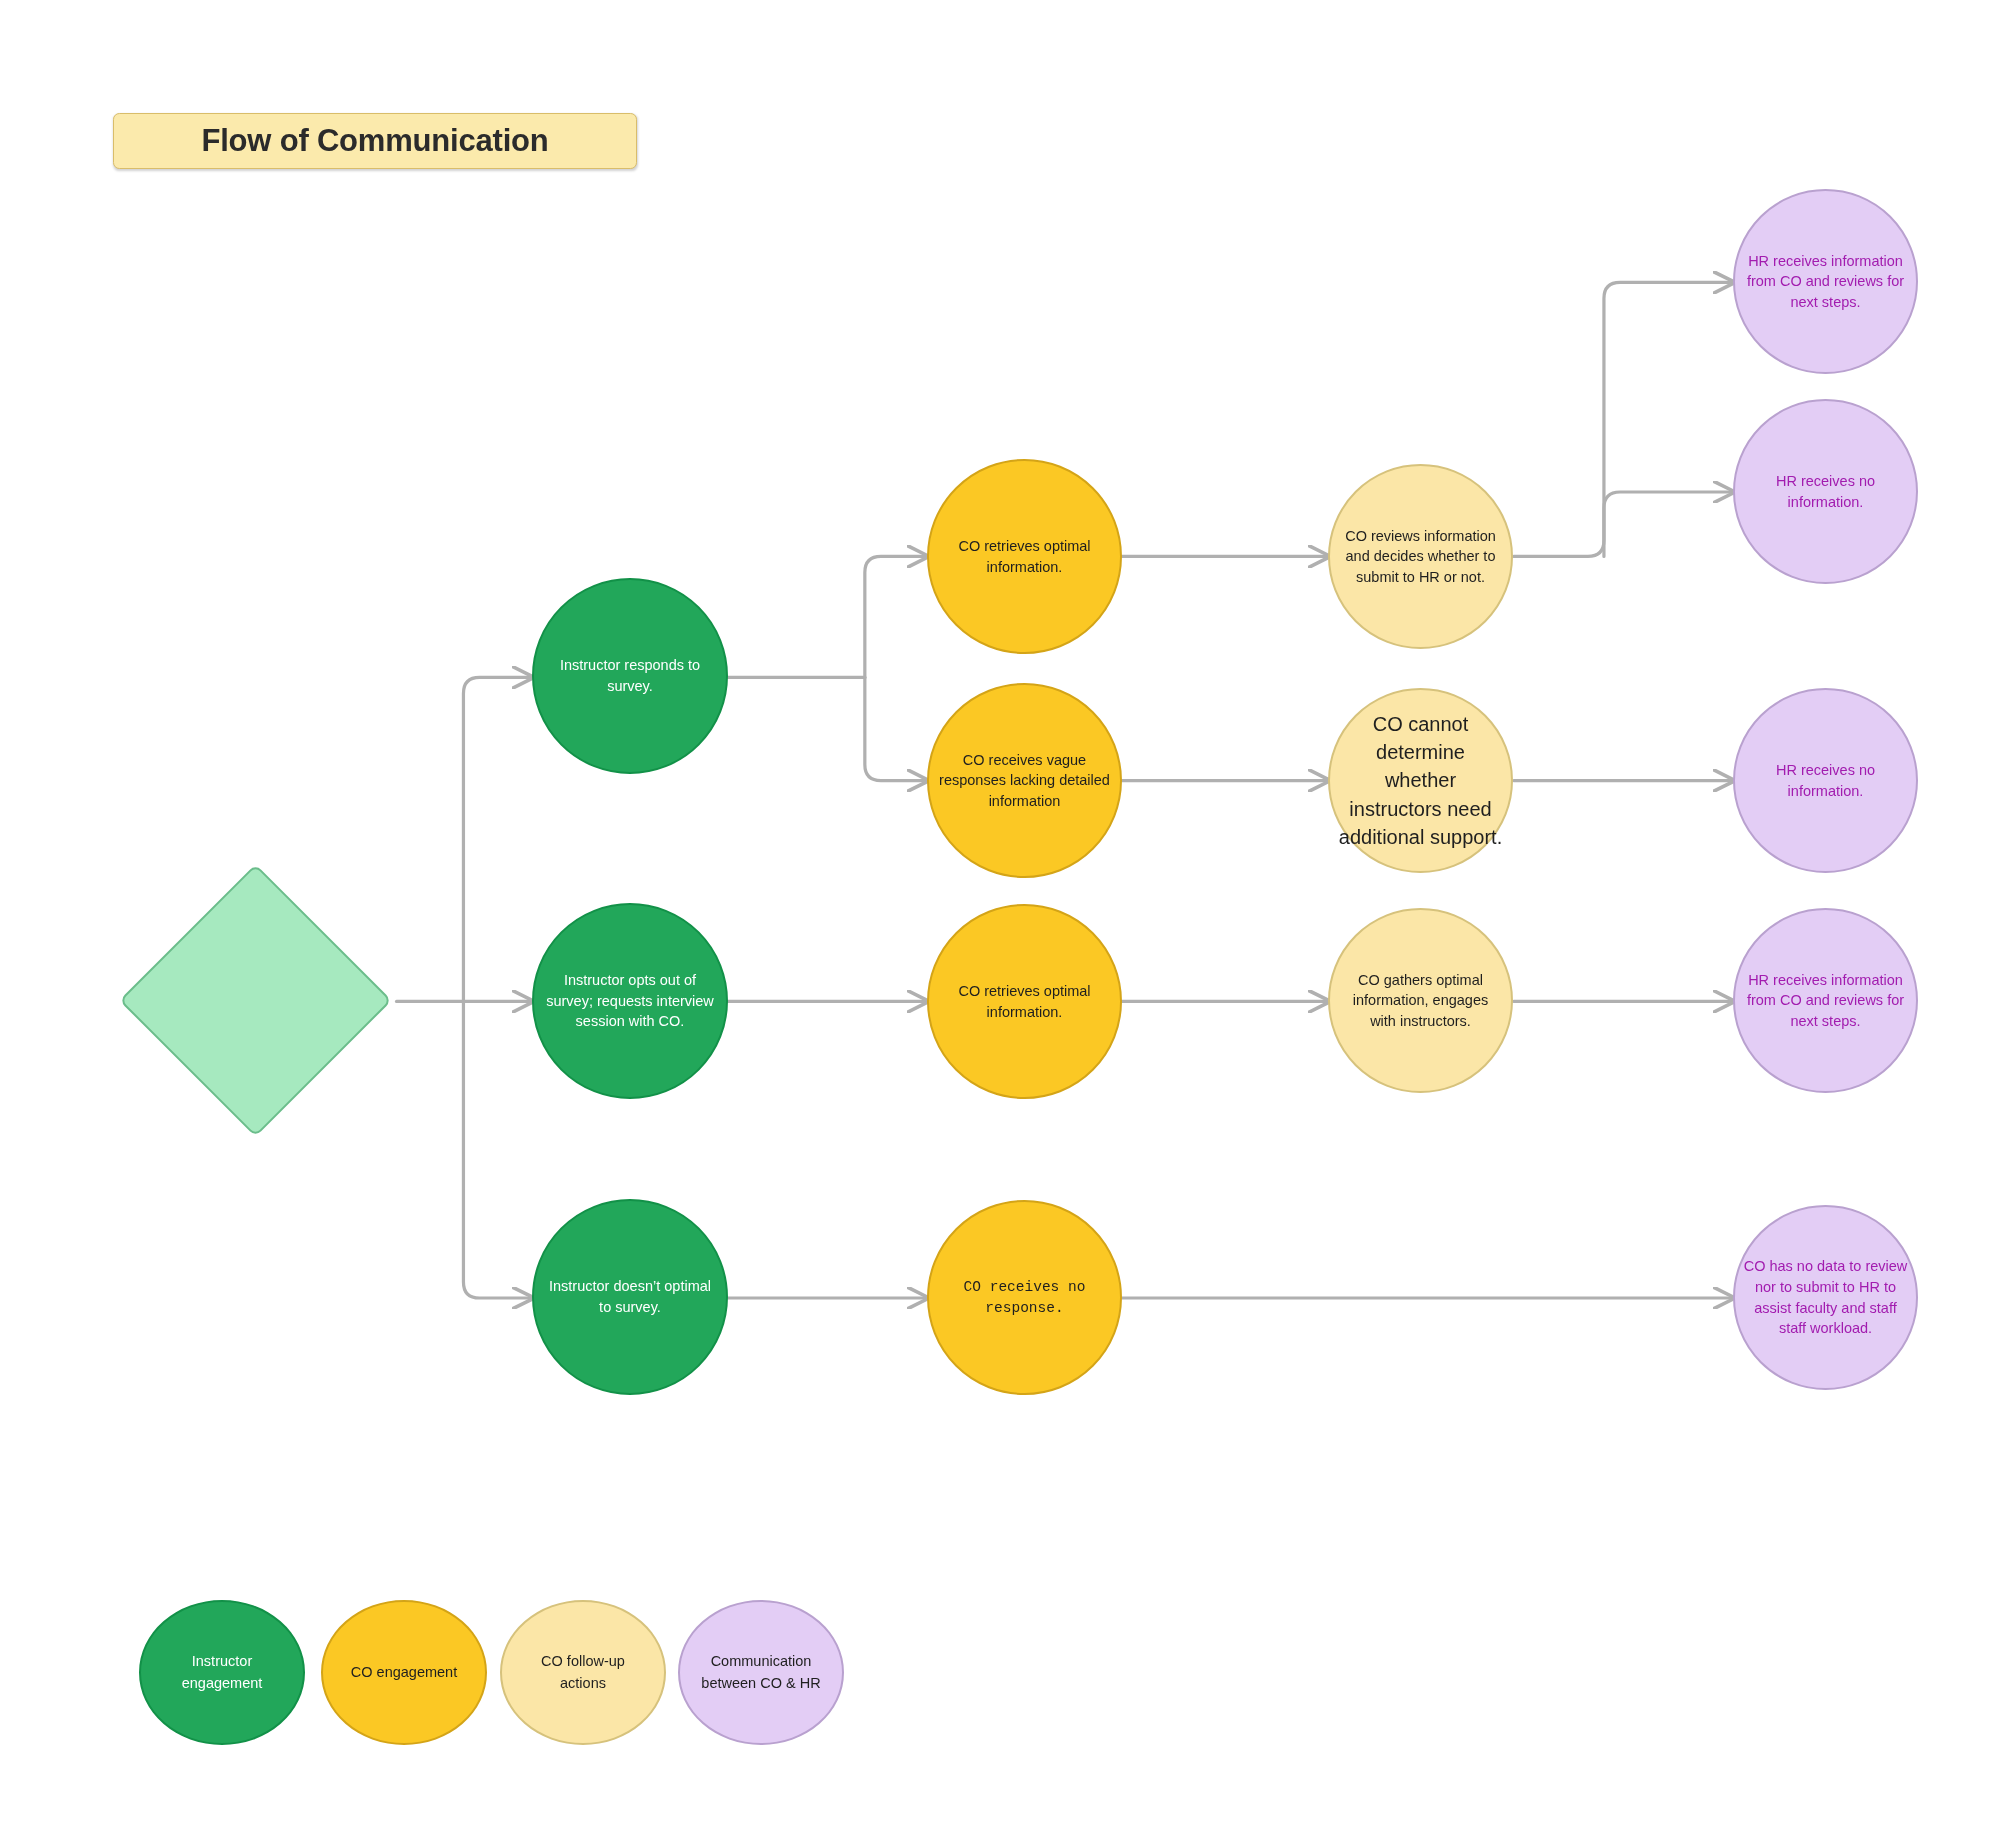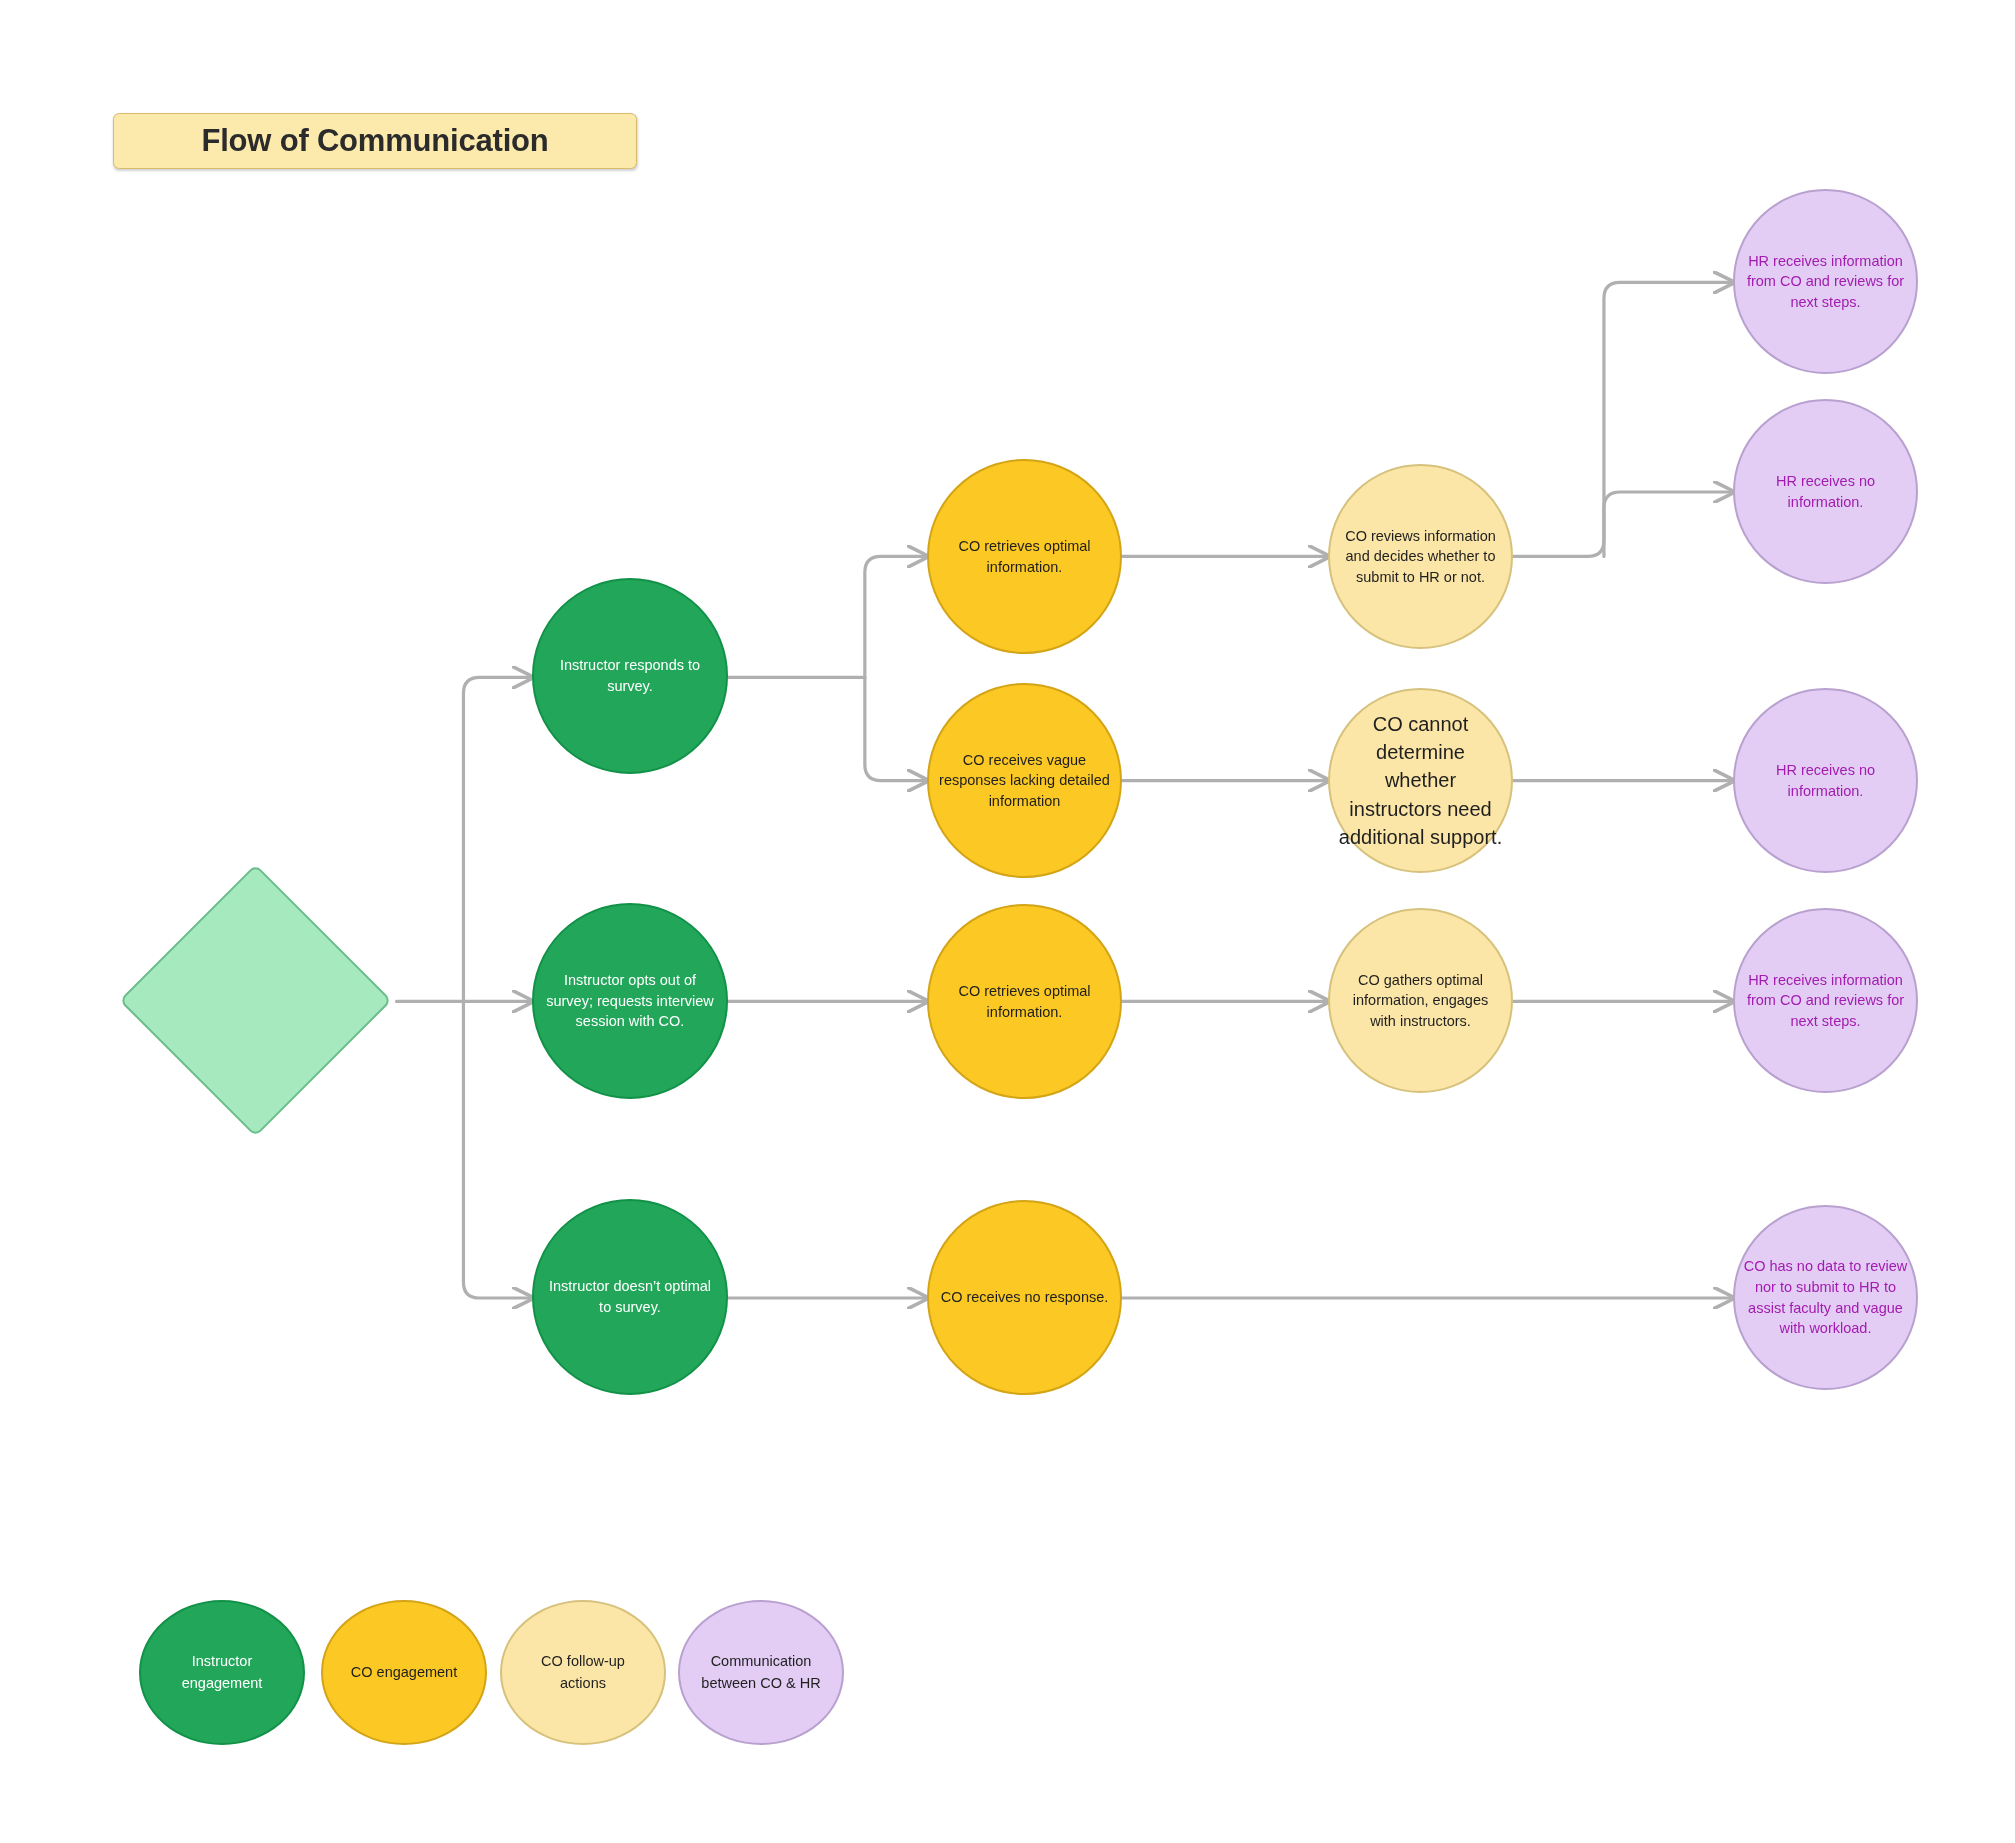--- a/index.html
+++ b/index.html
@@ -198,21 +198,21 @@
 </div>
 
 <div class="node circle c-yellow" style="left:927px; top:683px; width:195px; height:195px; font-size:14.5px;">
   <span class="label">CO receives vague responses lacking detailed information</span>
 </div>
 
 <div class="node circle c-yellow" style="left:927px; top:904px; width:195px; height:195px; font-size:14.5px;">
   <span class="label">CO retrieves optimal information.</span>
 </div>
 
-<div class="node circle c-yellow" style="left:927px; top:1200px; width:195px; height:195px; font-size:14.5px;">
+<div class="node circle c-yellow" style="left:927px; top:1200px; width:195px; height:195px; font-size:14.5px;font-family:Liberation Mono, monospace;">
   <span class="label">CO receives no response.</span>
 </div>
 
 <div class="node circle c-lightyellow" style="left:1328px; top:464px; width:185px; height:185px; font-size:14.5px;">
   <span class="label">CO reviews information and decides whether to submit to HR or not.</span>
 </div>
 
 <div class="node circle c-lightyellow" style="left:1328px; top:688px; width:185px; height:185px; font-size:20px;">
   <span class="label">CO cannot determine whether instructors need additional support.</span>
 </div>
@@ -231,21 +231,21 @@
 
 <div class="node circle c-purple" style="left:1733px; top:688px; width:185px; height:185px; font-size:14.5px;">
   <span class="label">HR receives no information.</span>
 </div>
 
 <div class="node circle c-purple" style="left:1733px; top:908px; width:185px; height:185px; font-size:14.5px;">
   <span class="label">HR receives information from CO and reviews for next steps.</span>
 </div>
 
 <div class="node circle c-purple" style="left:1733px; top:1205px; width:185px; height:185px; font-size:14.5px;">
-  <span class="label">CO has no data to review nor to submit to HR to assist faculty and vague with workload.</span>
+  <span class="label">CO has no data to review nor to submit to HR to assist faculty and staff staff workload.</span>
 </div>
 
 <div class="legend-item" style="left:139px; top:1600px; background:#22a75a; border:2.4px solid #129148; color:#ffffff;">
   <span class="label">Instructor engagement</span>
 </div>
 
 <div class="legend-item" style="left:321px; top:1600px; background:#fbc824; border:2.4px solid #d4a417; color:#1f1f1f;">
   <span class="label">CO engagement</span>
 </div>
 

